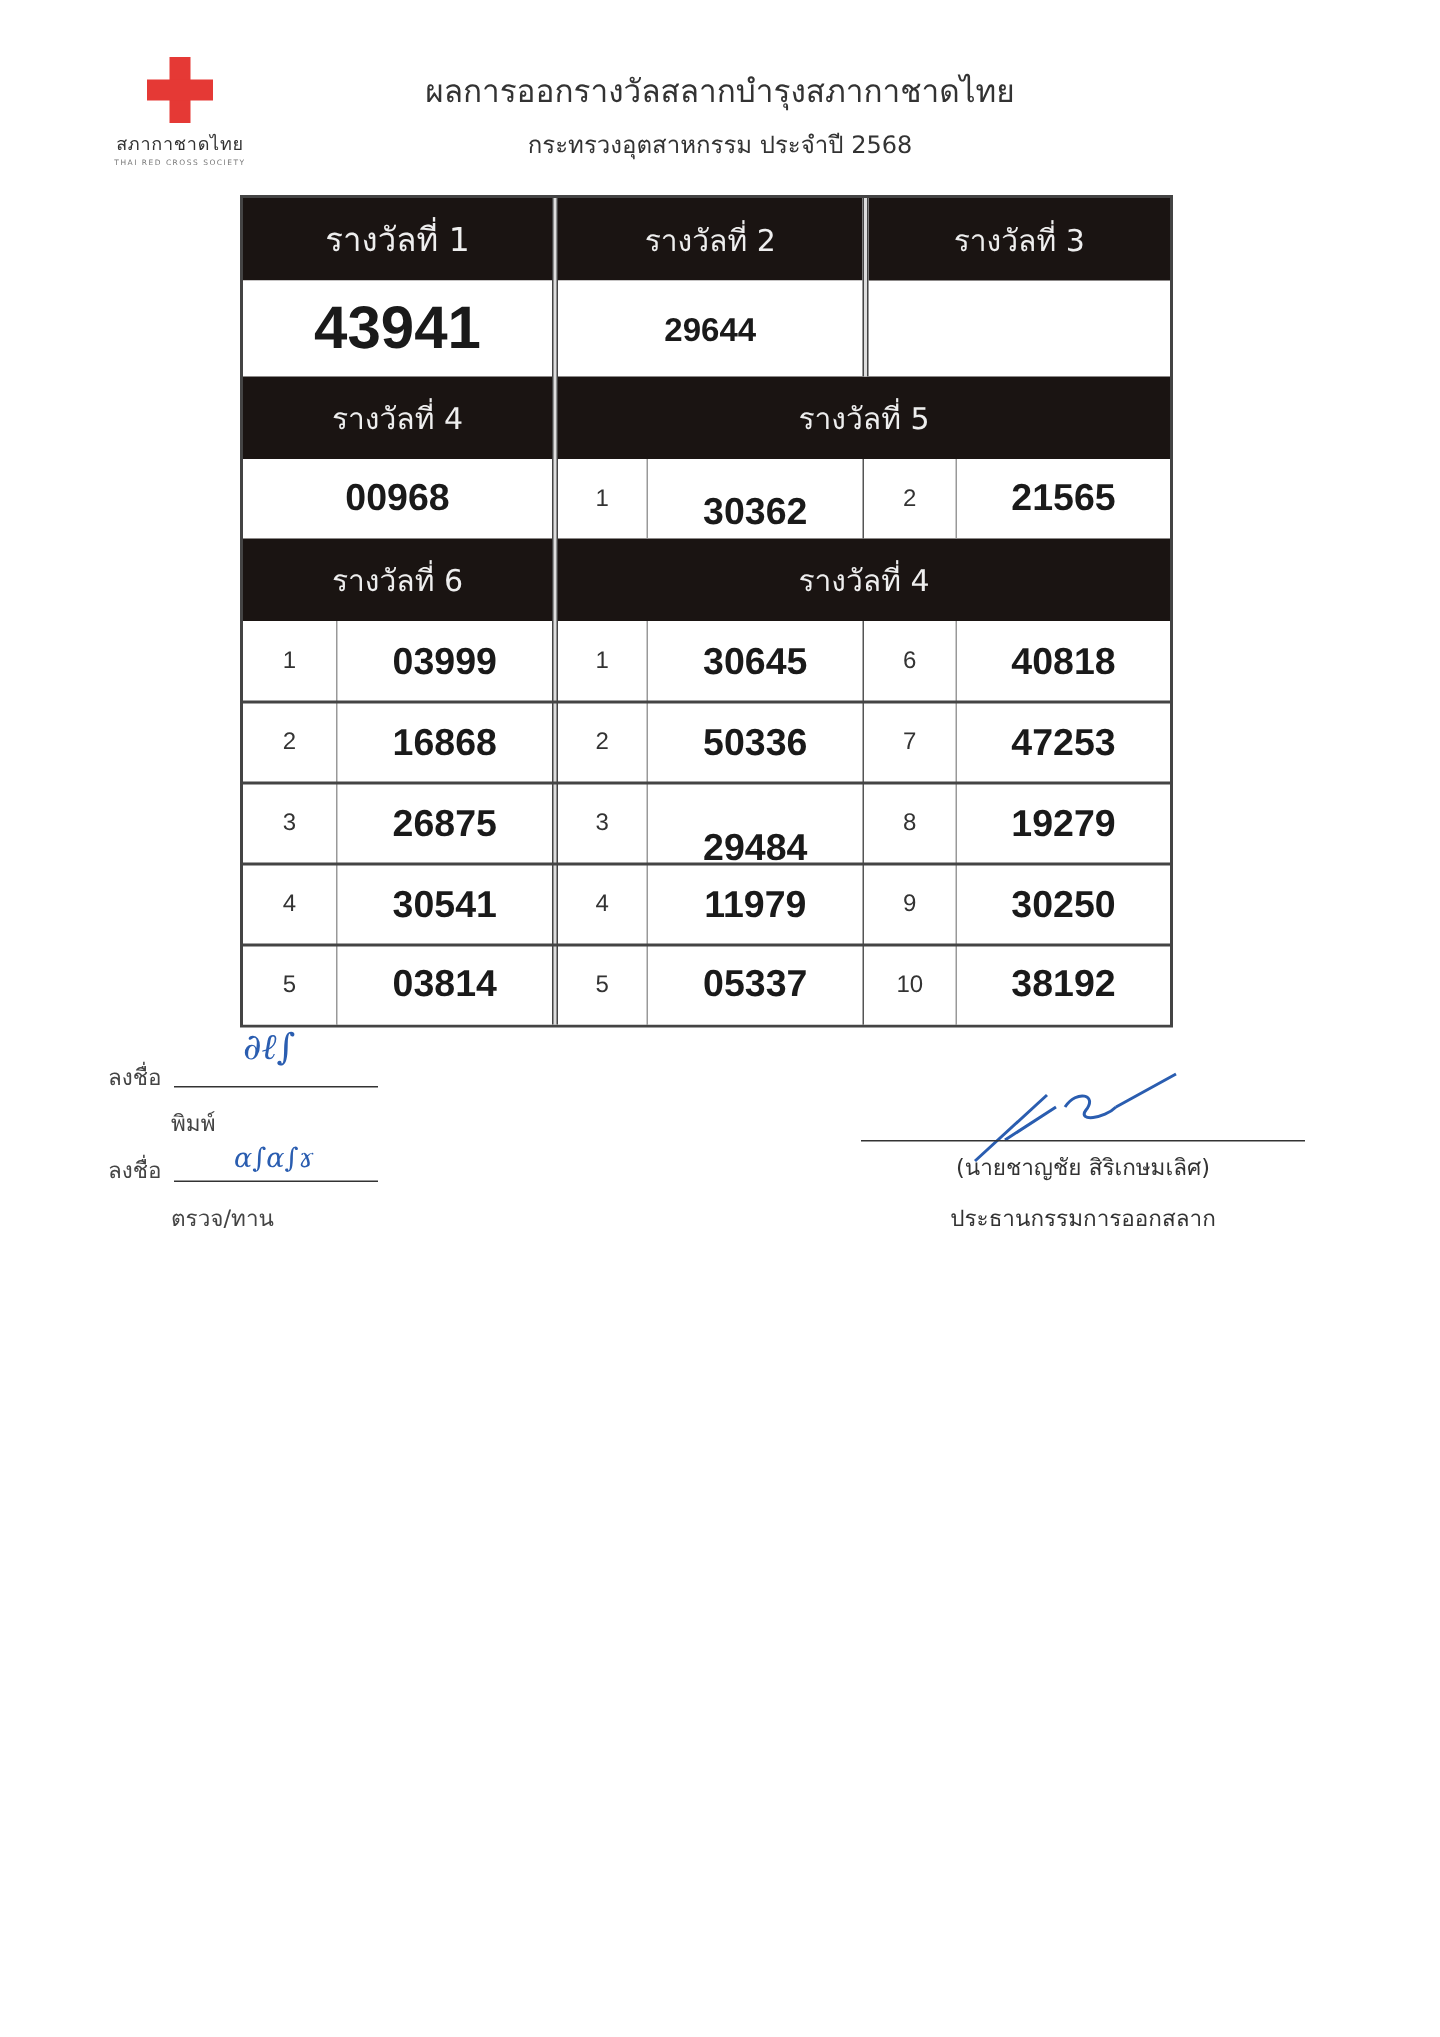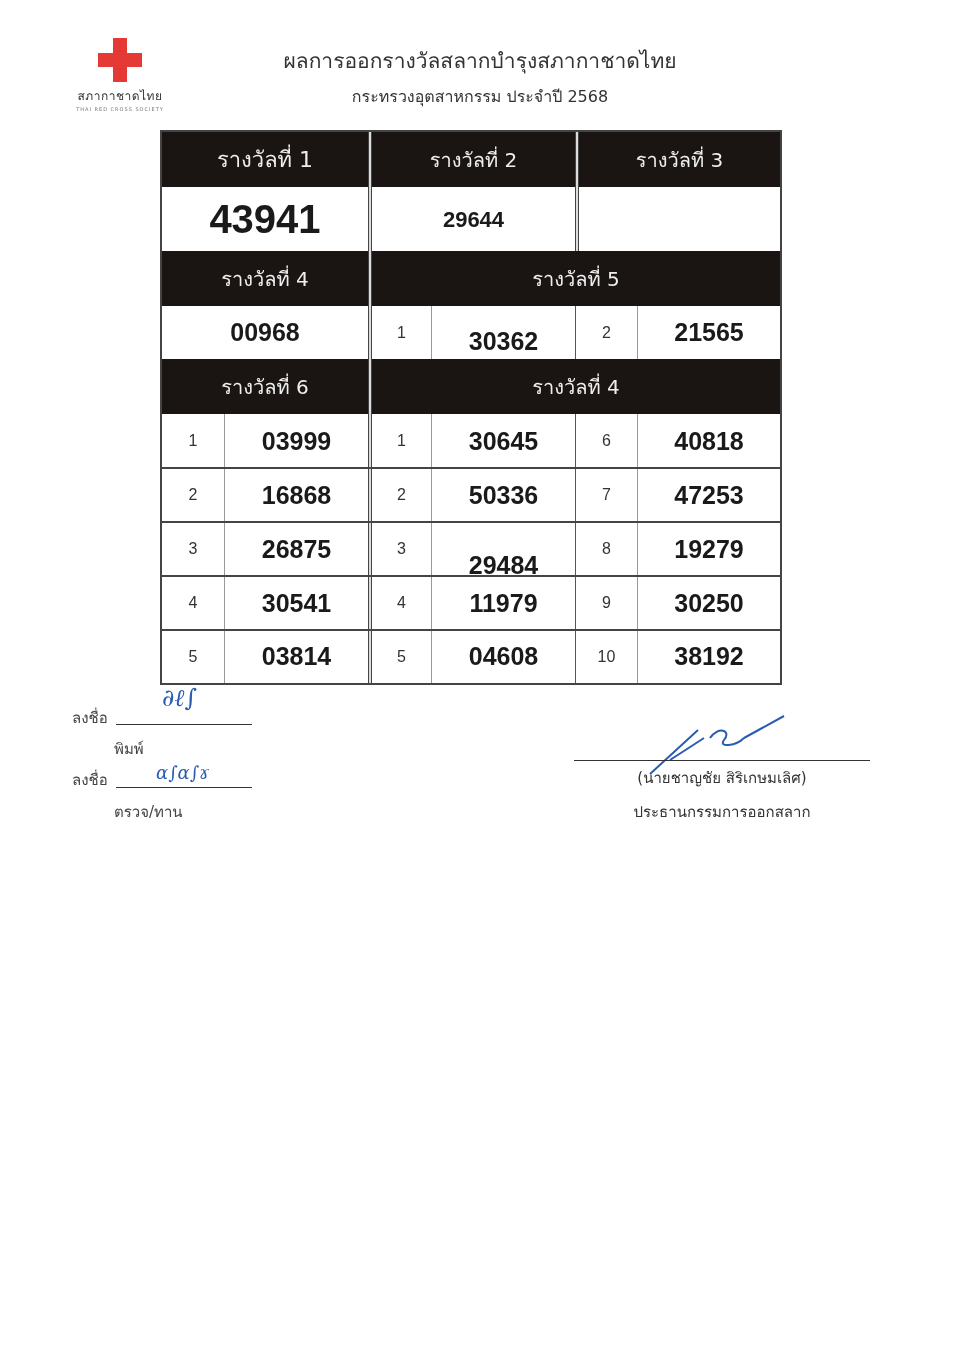--- a/index.html
+++ b/index.html
@@ -88,21 +88,21 @@
 
   <div class="cell idx" style="left:210px;top:282px;width:59px;height:54px;">1</div>
   <div class="cell val" style="left:270px;top:282px;width:143px;height:54px;">30645</div>
   <div class="cell idx" style="left:210px;top:336px;width:59px;height:54px;">2</div>
   <div class="cell val" style="left:270px;top:336px;width:143px;height:54px;">50336</div>
   <div class="cell idx" style="left:210px;top:390px;width:59px;height:54px;">3</div>
   <div class="cell val" style="left:270px;top:390px;width:143px;height:54px;margin-top:16px;">29484</div>
   <div class="cell idx" style="left:210px;top:444px;width:59px;height:54px;">4</div>
   <div class="cell val" style="left:270px;top:444px;width:143px;height:54px;">11979</div>
   <div class="cell idx" style="left:210px;top:498px;width:59px;height:53px;">5</div>
-  <div class="cell val" style="left:270px;top:498px;width:143px;height:53px;">04608</div>
+  <div class="cell val" style="left:270px;top:498px;width:143px;height:53px;">05337</div>
 
   <div class="cell idx" style="left:414px;top:282px;width:61px;height:54px;">6</div>
   <div class="cell val" style="left:476px;top:282px;width:142px;height:54px;">40818</div>
   <div class="cell idx" style="left:414px;top:336px;width:61px;height:54px;">7</div>
   <div class="cell val" style="left:476px;top:336px;width:142px;height:54px;">47253</div>
   <div class="cell idx" style="left:414px;top:390px;width:61px;height:54px;">8</div>
   <div class="cell val" style="left:476px;top:390px;width:142px;height:54px;">19279</div>
   <div class="cell idx" style="left:414px;top:444px;width:61px;height:54px;">9</div>
   <div class="cell val" style="left:476px;top:444px;width:142px;height:54px;">30250</div>
   <div class="cell idx" style="left:414px;top:498px;width:61px;height:53px;">10</div>

